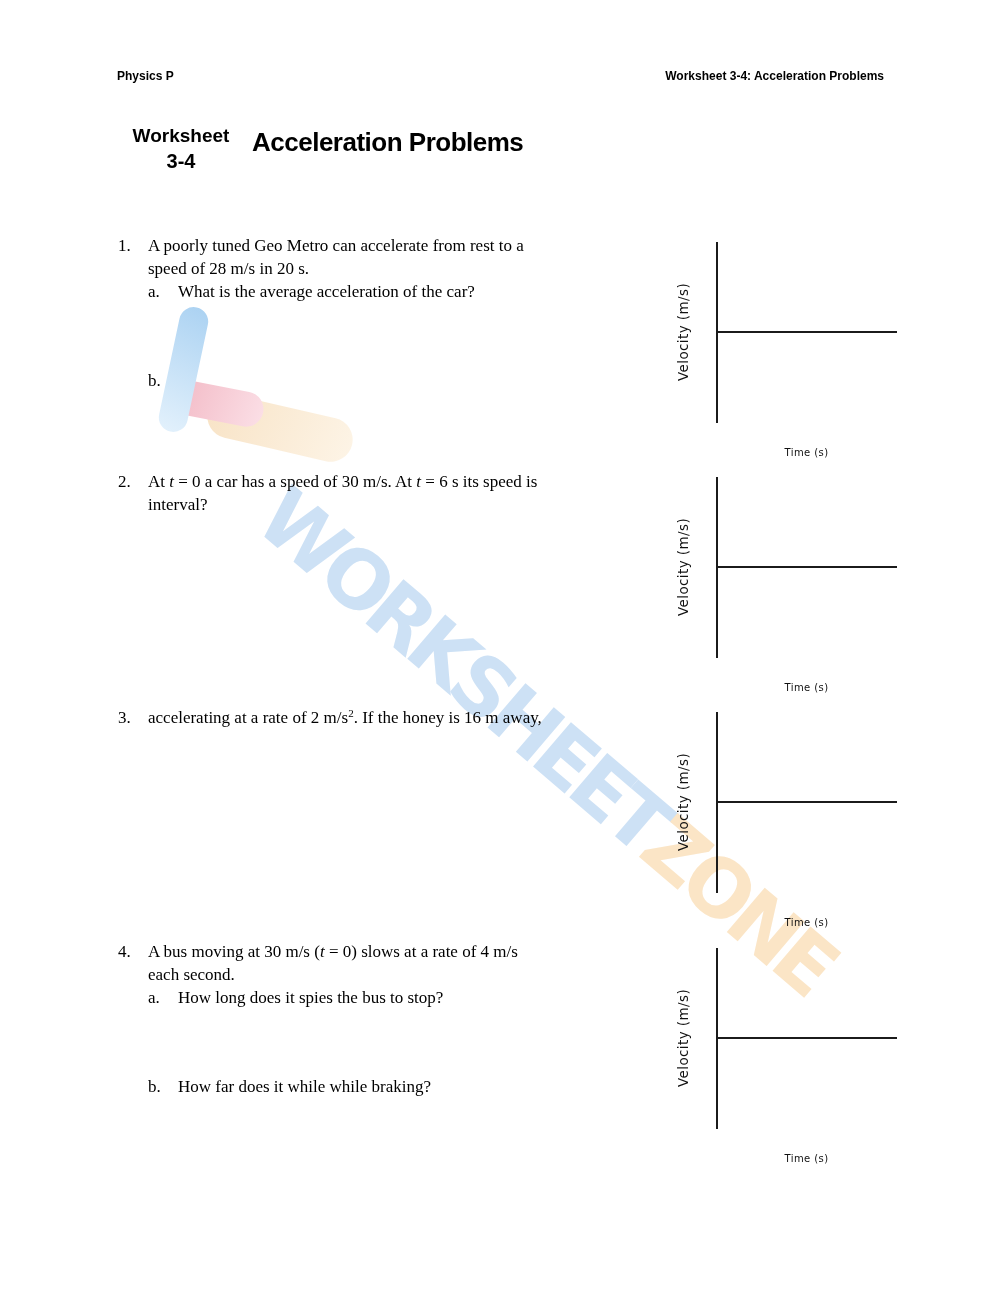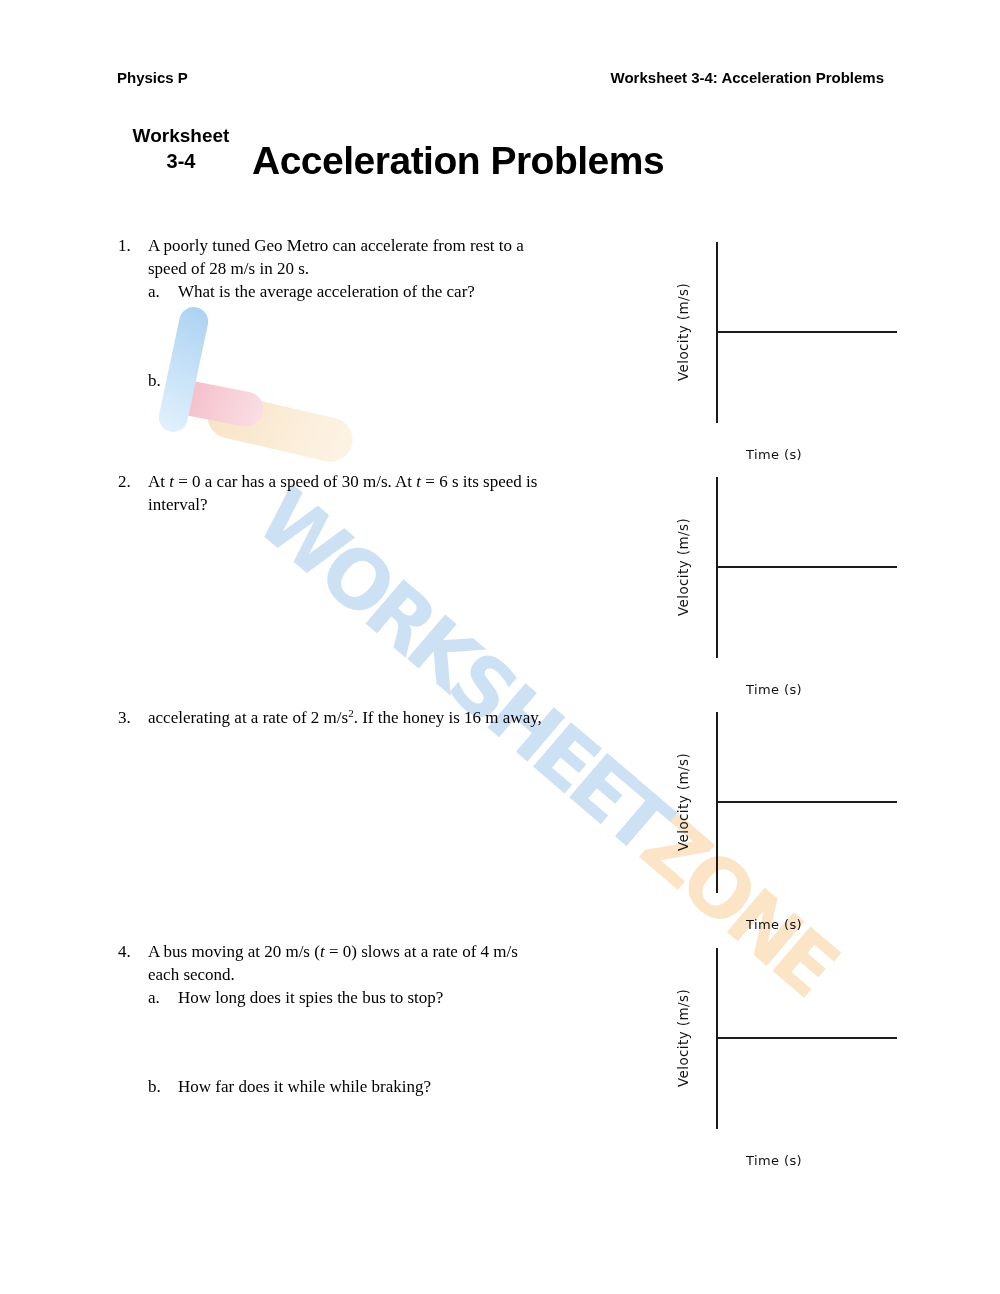--- a/index.html
+++ b/index.html
@@ -19,49 +19,49 @@
 
   
   .wm-text{position:absolute;left:300px;top:470px;transform:rotate(40.5deg);transform-origin:0 0;
         font-family:"DejaVu Sans",sans-serif;font-weight:bold;font-size:80px;letter-spacing:-7px;
         white-space:nowrap;z-index:0;}
   .wm-blue{color:#cde1f5;}
   .wm-orange{color:#fbe5c6;}
 
   
   .header{position:absolute;left:117px;top:69px;width:767px;display:flex;justify-content:space-between;
-        font-family:"Liberation Sans",sans-serif;font-weight:bold;font-size:15px;}
+        font-family:"Liberation Sans",sans-serif;font-weight:bold;font-size:12px;}
 
   
   .title-small{position:absolute;left:126px;top:125px;width:110px;text-align:center;
         font-family:"Liberation Sans",sans-serif;font-weight:bold;font-size:19px;line-height:21px;}
   .title-num{font-size:20px;line-height:30px;}
-  .title-main{position:absolute;left:252px;top:139px;margin:0;
-        font-family:"Liberation Sans",sans-serif;font-weight:bold;font-size:39px;letter-spacing:-0.5px;}
+  .title-main{position:absolute;left:252px;top:127px;margin:0;
+        font-family:"Liberation Sans",sans-serif;font-weight:bold;font-size:26px;letter-spacing:-0.5px;}
 
   
   .problem{position:absolute;left:118px;width:510px;}
   .pline{position:relative;padding-left:30px;font-size:17px;line-height:23px;}
   .pnum{position:absolute;left:0;}
   .pline.sub{padding-left:60px;}
   .slabel{position:absolute;left:30px;}
   .gap{margin-top:66px;}
   .it{font-style:italic;}
   .sup{font-size:11px;position:relative;top:-6px;}
   .p1{top:234px;} .p2{top:470px;} .p3{top:706px;} .p4{top:940px;}
 
   
   .graph{position:absolute;left:604px;width:300px;height:230px;}
   .g1{top:242px;} .g2{top:477px;} .g3{top:712px;} .g4{top:948px;}
   .g-vaxis{position:absolute;left:112px;top:0;width:1.6px;height:181px;background:#1b1b1b;}
   .g-haxis{position:absolute;left:112px;top:89px;width:181px;height:1.6px;background:#1b1b1b;}
   .g-ylabel{position:absolute;left:0;top:81px;width:160px;height:18px;transform:rotate(-90deg);
         text-align:center;font-family:"DejaVu Sans",sans-serif;font-size:13.5px;color:#111;letter-spacing:.4px;}
-  .g-xlabel{position:absolute;left:142px;top:205px;width:121px;
-        font-family:"DejaVu Sans",sans-serif;font-size:13px;color:#111;letter-spacing:.4px;}
+  .g-xlabel{position:absolute;left:142px;top:205px;width:121px;text-align:center;
+        font-family:"DejaVu Sans",sans-serif;font-size:10px;color:#111;letter-spacing:.4px;}
 </style>
 </head>
 <body>
 
 <div class="page">
 
   <div class="wm-layer">
     <div class="logo-bar logo-orange-bar"></div>
     <div class="logo-bar logo-pink-bar"></div>
     <div class="logo-bar logo-blue-bar"></div>
@@ -92,21 +92,21 @@
       <div class="pline"><span class="pnum">2.</span><span><span>At </span><span class="it">t</span><span> = 0 a car has a speed of 30 m/s. At </span><span class="it">t</span><span> = 6 s its speed is</span></span></div>
       <div class="pline"><span><span>interval?</span></span></div>
     </div>
 
     <div class="problem p3">
       <div class="pline"><span class="pnum">3.</span></div>
       <div class="pline"><span><span>accelerating at a rate of 2 m/s</span><span class="sup">2</span><span>. If the honey is 16 m away,</span></span></div>
     </div>
 
     <div class="problem p4">
-      <div class="pline"><span class="pnum">4.</span><span><span>A bus moving at 20 m/s (</span><span class="it">t</span><span> = 0) slows at a rate of 4 m/s</span></span></div>
+      <div class="pline"><span class="pnum">4.</span><span><span>A bus moving at 30 m/s (</span><span class="it">t</span><span> = 0) slows at a rate of 4 m/s</span></span></div>
       <div class="pline"><span><span>each second.</span></span></div>
       <div class="pline sub"><span class="slabel">a.</span><span><span>How long does it spies the bus to stop?</span></span></div>
       <div class="pline sub gap"><span class="slabel">b.</span><span><span>How far does it while while braking?</span></span></div>
     </div>
 
     <div class="graph g1">
       <div class="g-vaxis"></div>
       <div class="g-haxis"></div>
       <div class="g-ylabel">Velocity (m/s)</div>
       <div class="g-xlabel">Time (s)</div>

